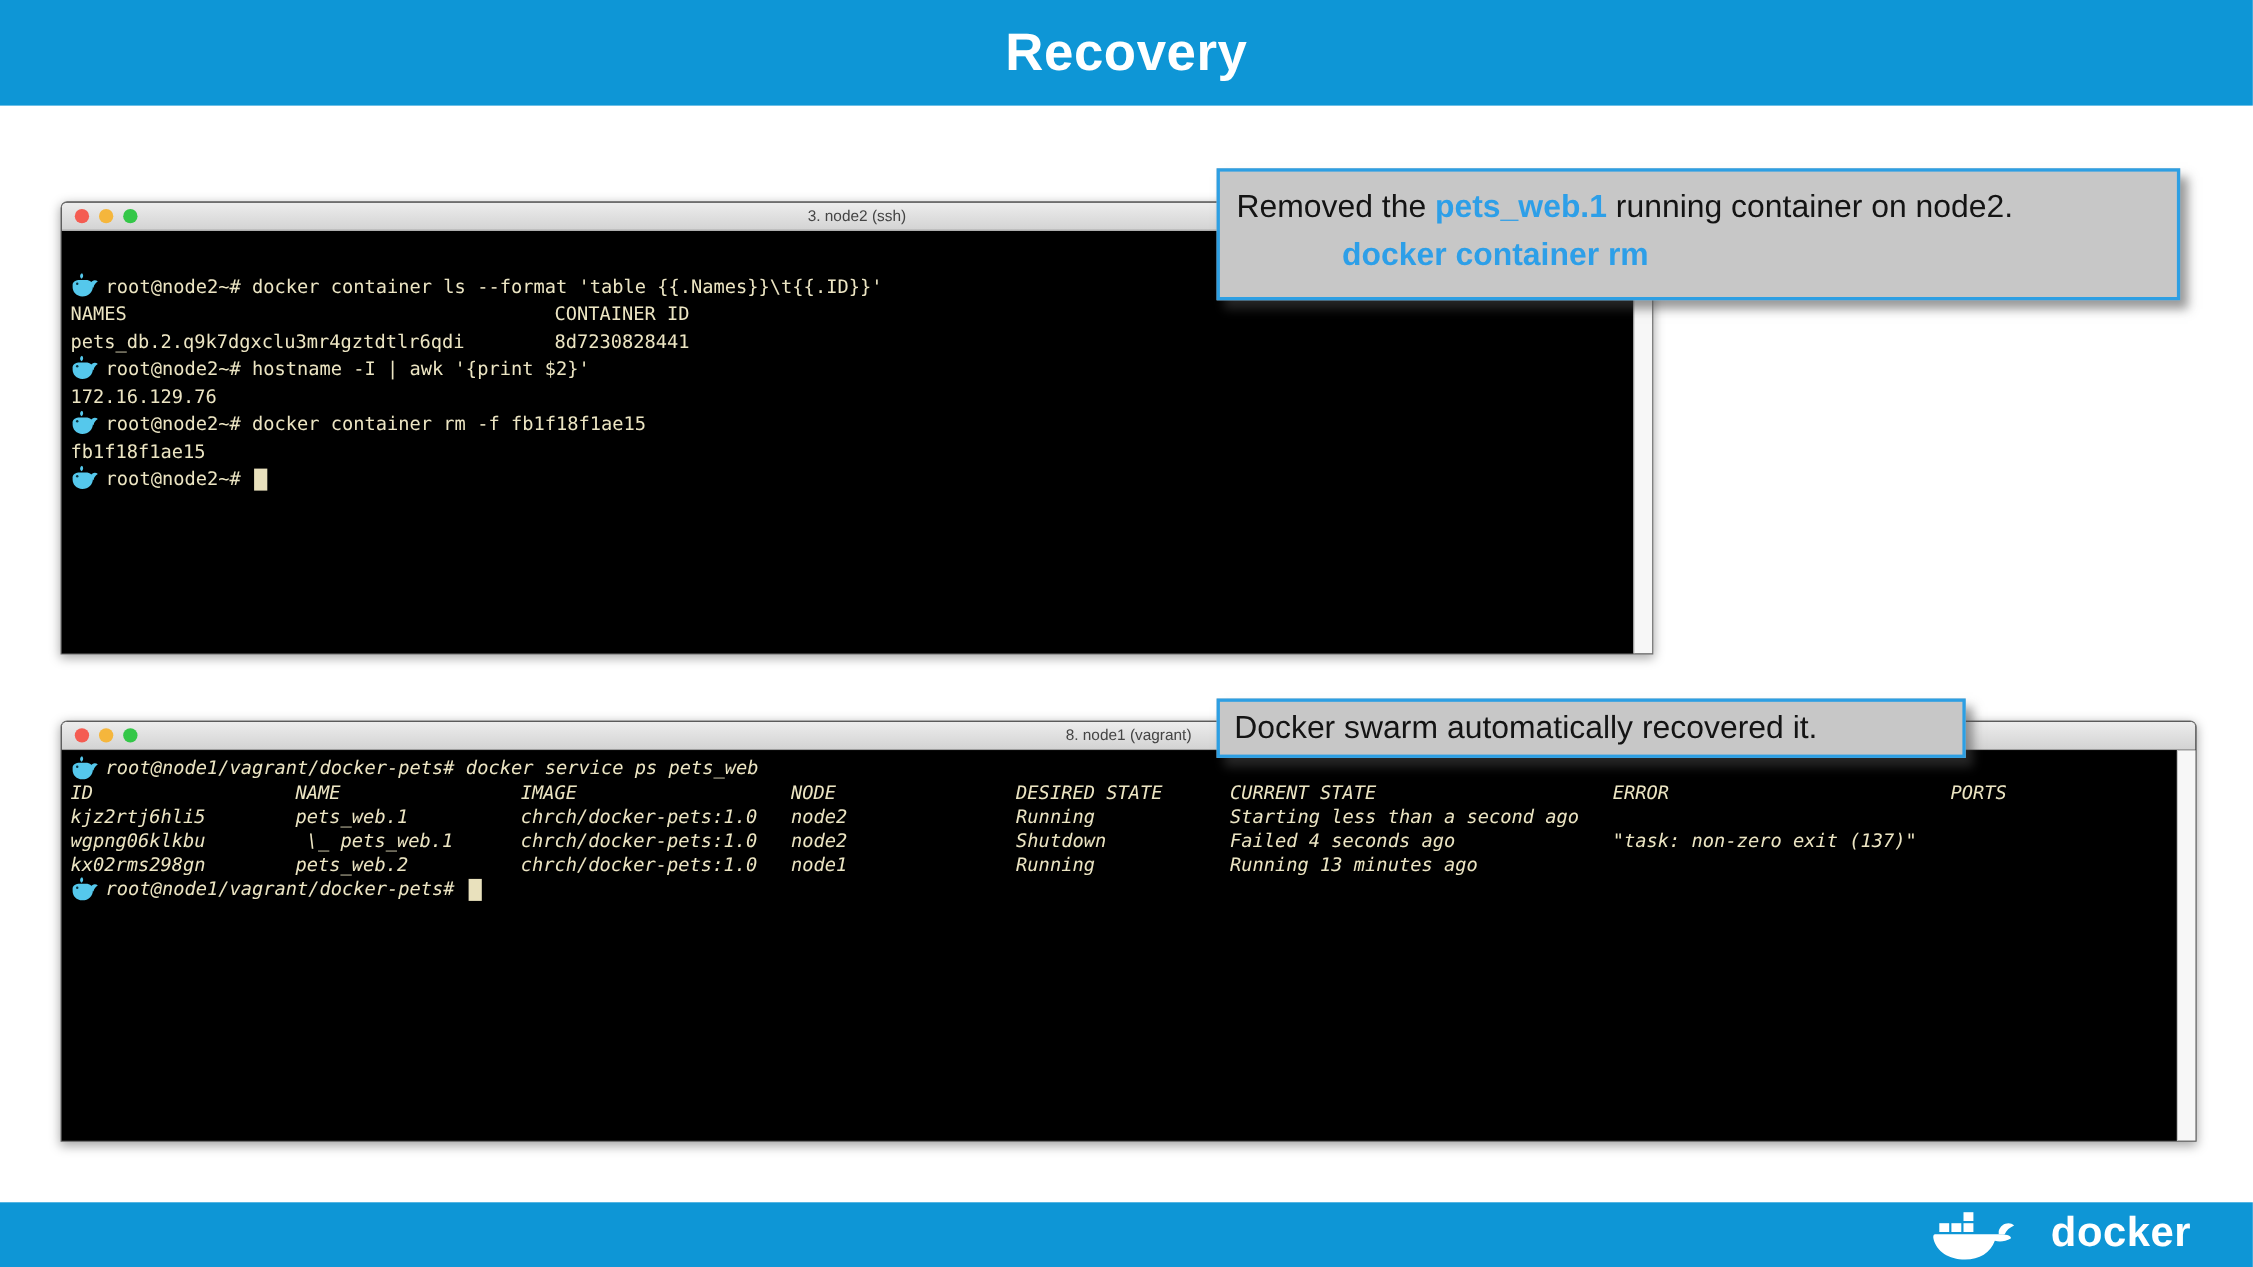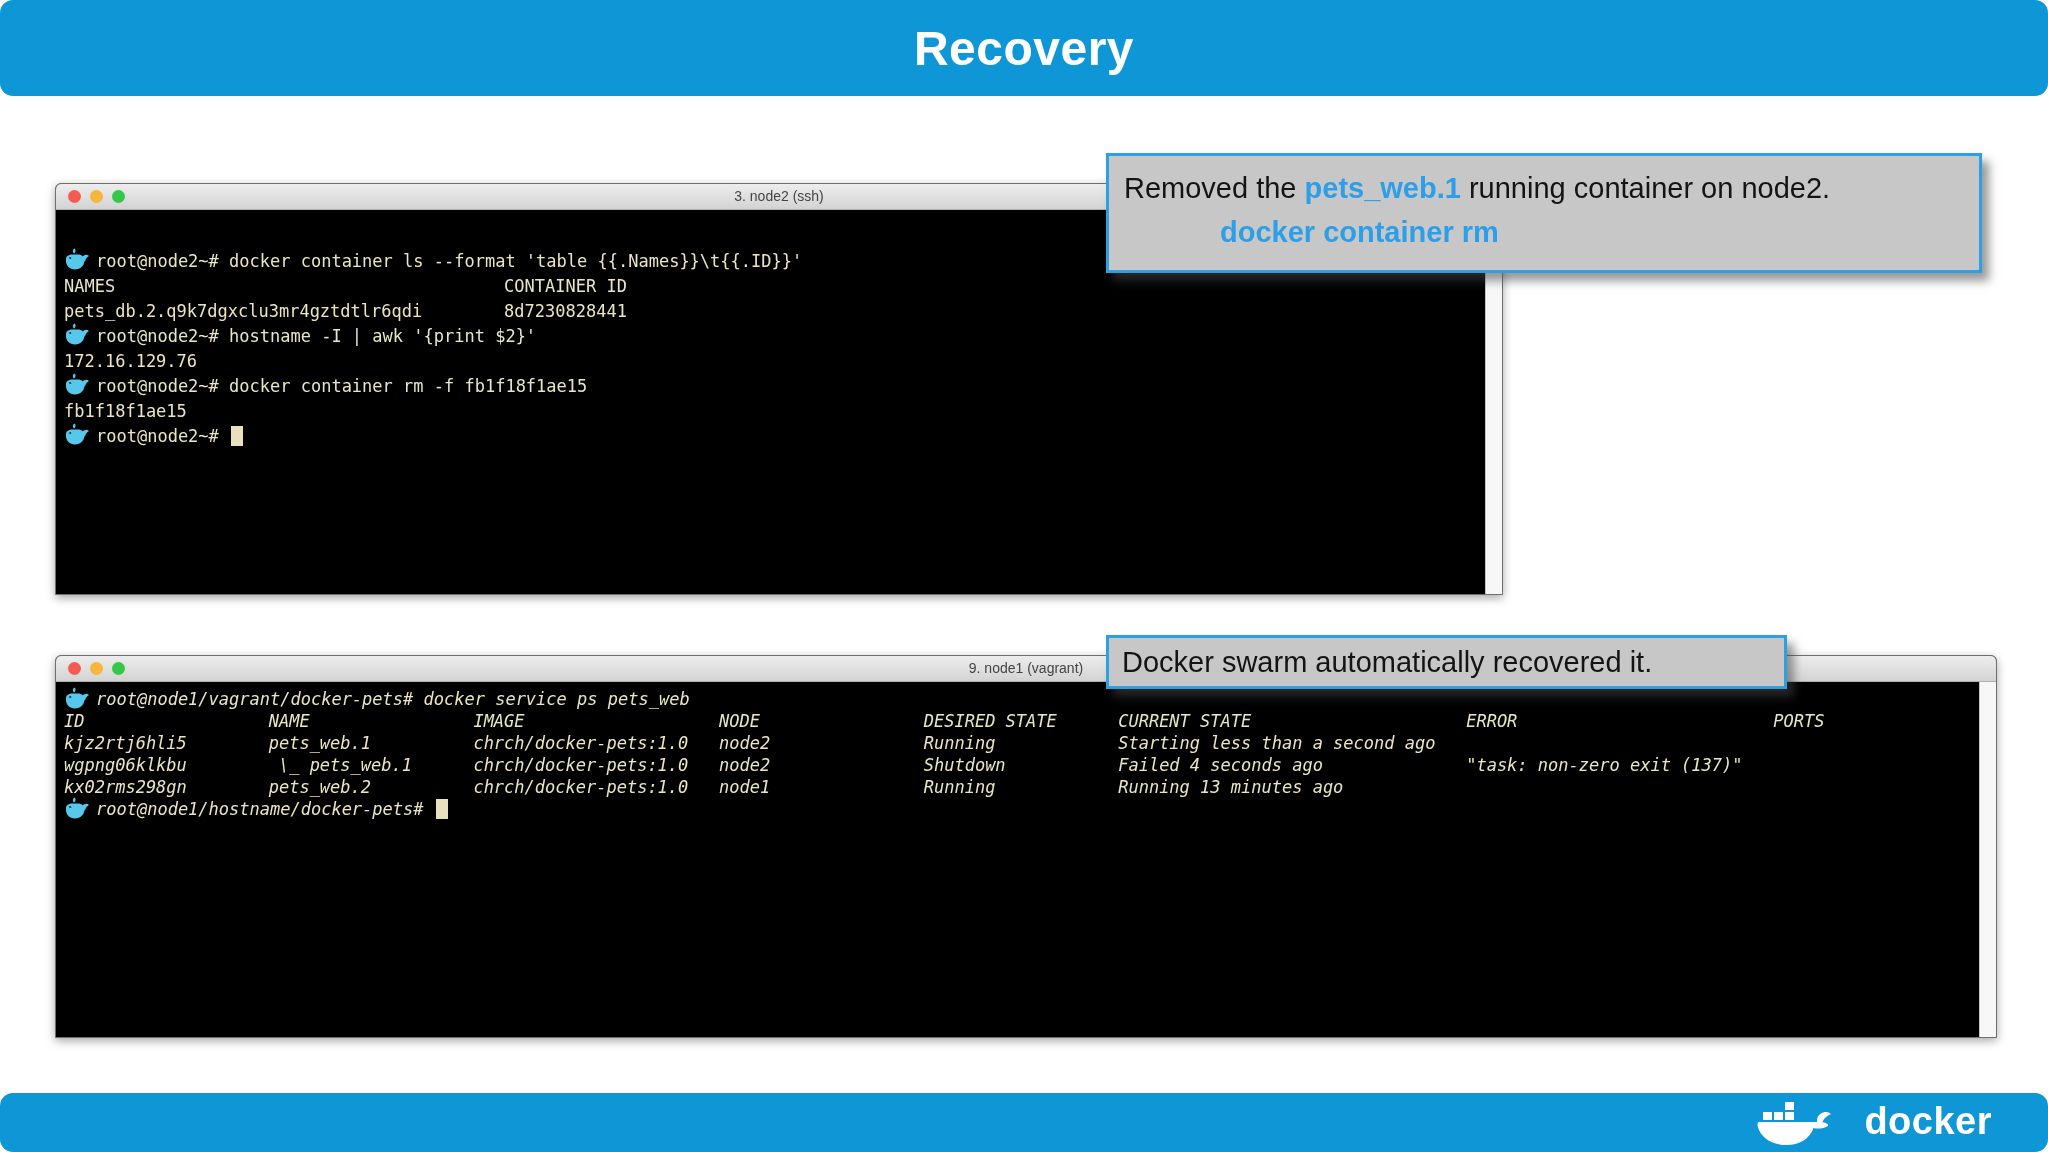--- a/index.html
+++ b/index.html
@@ -2,21 +2,21 @@
 <html><head>
 <meta charset="utf-8">
 <style>
   html,body { margin:0; padding:0; }
   body {
     width:2048px; height:1152px; position:relative; background:#ffffff;
     font-family:"Liberation Sans", sans-serif; overflow:hidden;
   }
 
   
-  .bar { position:absolute; left:0; width:2048px; background:#0e96d6;border-radius:13px; }
+  .bar { position:absolute; left:0; width:2048px; background:#0e96d6; }
   #header { top:0; height:96px; display:flex; align-items:center; justify-content:center; }
   #header .slide-title { color:#fff; font-size:48px; font-weight:bold; letter-spacing:0.5px; }
   #footer { top:1093px; height:59px; }
   .footer-logo { position:absolute; right:56px; top:2px; height:56px; display:flex; align-items:center; gap:21px; }
   .docker-word { color:#fff; font-size:38px; font-weight:bold; letter-spacing:0.5px; line-height:1; padding-bottom:4px; }
 
   
   .window { position:absolute; background:#000; border:1px solid #6e6e6e; border-radius:6px 6px 0 0;
             box-shadow:0 3px 10px rgba(0,0,0,0.35); }
   #terminal1 { left:55px; top:183px; width:1446px; height:410px; }
@@ -110,39 +110,39 @@
   <span>Docker swarm automatically recovered it.</span>
 </div>
 
 <div class="window" id="terminal2">
   <div class="titlebar">
     <div class="lights">
       <div class="light red"></div>
       <div class="light yellow"></div>
       <div class="light green"></div>
     </div>
-    <div class="title-text">9. node1 (vagrant)</div>
+    <div class="title-text">8. node1 (vagrant)</div>
   </div>
   <div class="term-content" id="t2-content">
       <div class="term-line"><svg class="whale" width="25" height="23" viewBox="0 0 25 23">
     <path d="M10.5 0.5 C8.5 1.5 8.2 4 10 5.5 C12 4.5 12 1.5 10.5 0.5 Z" fill="#55c8ec"></path>
     <path d="M18.5 9 C20 6.5 23 6 25 8 C23 9 21.5 11 21 13.5 L18 11 Z" fill="#55c8ec"></path>
     <path d="M2 11 C2 8 5 6.5 8.5 6.5 L14 6.5 C18 6.5 20.5 9 20.5 12 C20.5 17.5 16.5 21.5 10.8 21.5 C5.5 21.5 2 17.5 2 13 Z" fill="#55c8ec"></path>
     <circle cx="6.2" cy="10" r="1.1" fill="#0a3340"></circle>
   </svg><span class="term-text">root@node1/vagrant/docker-pets# docker service ps pets_web</span></div>
       <div class="term-line"><span class="term-text">ID                  NAME                IMAGE                   NODE                DESIRED STATE      CURRENT STATE                     ERROR                         PORTS</span></div>
       <div class="term-line"><span class="term-text">kjz2rtj6hli5        pets_web.1          chrch/docker-pets:1.0   node2               Running            Starting less than a second ago</span></div>
       <div class="term-line"><span class="term-text">wgpng06klkbu         \_ pets_web.1      chrch/docker-pets:1.0   node2               Shutdown           Failed 4 seconds ago              "task: non-zero exit (137)"</span></div>
       <div class="term-line"><span class="term-text">kx02rms298gn        pets_web.2          chrch/docker-pets:1.0   node1               Running            Running 13 minutes ago</span></div>
       <div class="term-line"><svg class="whale" width="25" height="23" viewBox="0 0 25 23">
     <path d="M10.5 0.5 C8.5 1.5 8.2 4 10 5.5 C12 4.5 12 1.5 10.5 0.5 Z" fill="#55c8ec"></path>
     <path d="M18.5 9 C20 6.5 23 6 25 8 C23 9 21.5 11 21 13.5 L18 11 Z" fill="#55c8ec"></path>
     <path d="M2 11 C2 8 5 6.5 8.5 6.5 L14 6.5 C18 6.5 20.5 9 20.5 12 C20.5 17.5 16.5 21.5 10.8 21.5 C5.5 21.5 2 17.5 2 13 Z" fill="#55c8ec"></path>
     <circle cx="6.2" cy="10" r="1.1" fill="#0a3340"></circle>
-  </svg><span class="term-text">root@node1/hostname/docker-pets# </span><span class="cursor"></span></div>
+  </svg><span class="term-text">root@node1/vagrant/docker-pets# </span><span class="cursor"></span></div>
     </div>
   <div class="scrollbar"></div>
 </div>
 
 <div class="bar" id="footer">
   <div class="footer-logo">
     <svg width="86" height="52" viewBox="0 0 86 52">
       <g fill="#ffffff">
         <rect x="28" y="5" width="9" height="8"></rect>
         <rect x="6" y="15" width="9" height="8"></rect>

